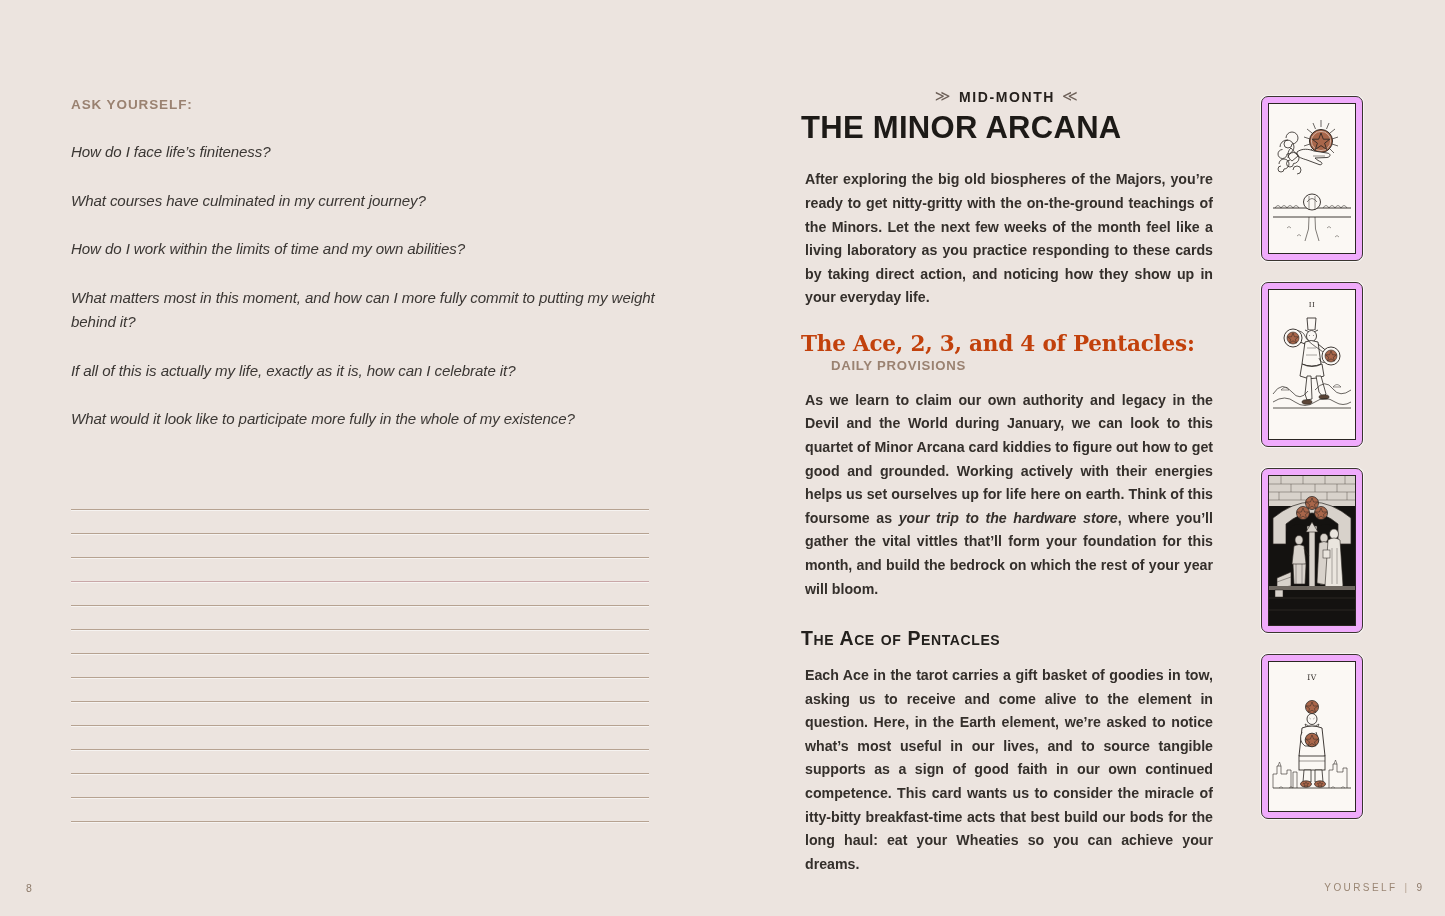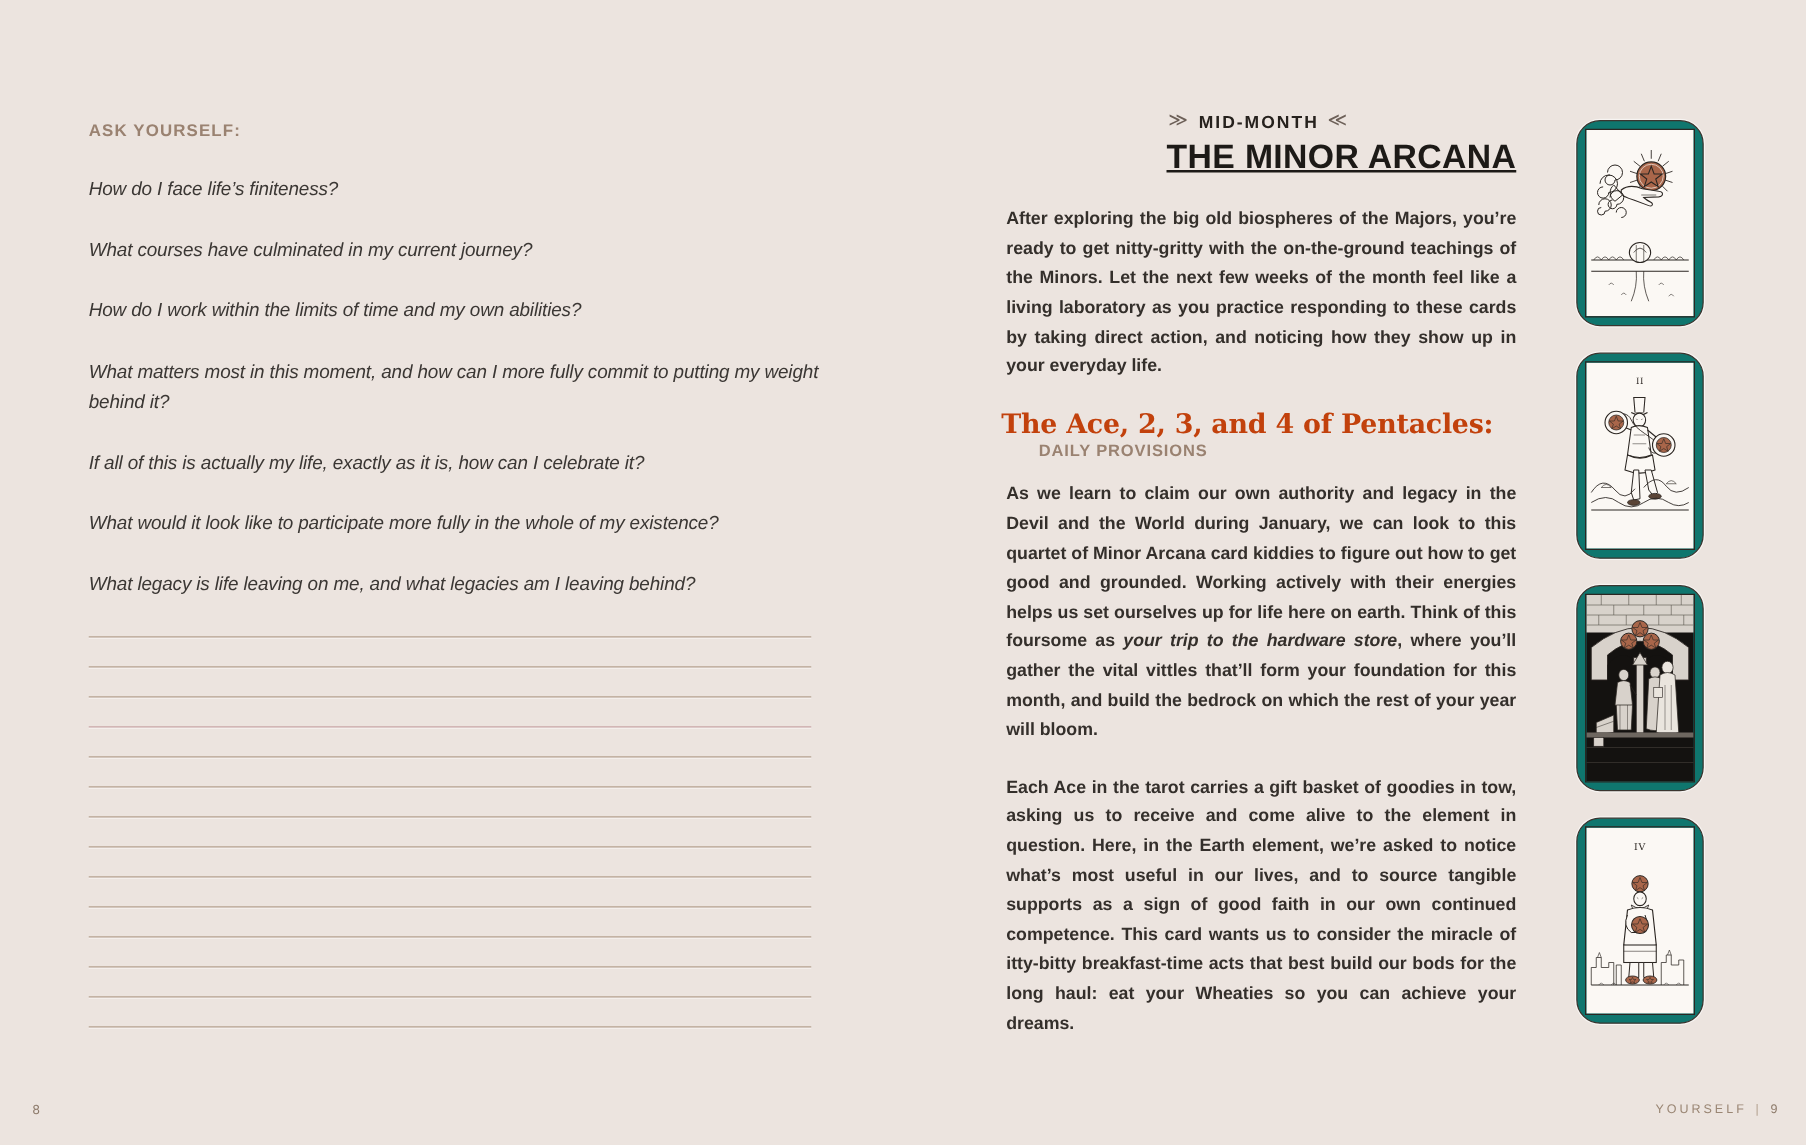--- a/index.html
+++ b/index.html
@@ -96,28 +96,27 @@
   .midmonth-kicker .orn {
     color: #6d6058;
     font-weight: normal;
     font-size: 15px;
     position: relative;
     top: -1px;
   }
   .orn-left { margin-right: 7px; }
   .orn-right { margin-left: 7px; }
   .section-title {
-    text-align: right;
-    font-size: 27px;
+    text-align: left;
+    font-size: 31px;
     font-weight: bold;
     letter-spacing: 0.3px;
     color: #1d1a17;
     margin: 0 0 24px 0;
     line-height: 1.08;
-    text-decoration: underline;
   }
   .body-para {
     font-size: 14.2px;
     line-height: 23.6px;
     color: #342f2b;
     text-align: justify;
     margin: 0 0 22px 4px;
     hyphens: none;
     font-weight: bold;
   }
@@ -152,23 +151,23 @@
   
   #card-rail {
     position: absolute;
     left: 539px;
     top: 96px;
     width: 104px;
   }
   .tarot-card {
     width: 100px;
     height: 163px;
-    background: #0f766e;
+    background: #f0abfc;
     border: 1px solid #3a352f;
-    border-radius: 19px;
+    border-radius: 7px;
     margin-bottom: 21px;
     position: relative;
     box-shadow: 0 0 0 1px rgba(255,255,255,0.6);
   }
   .card-inner-frame {
     position: absolute;
     left: 6px; top: 6px; right: 6px; bottom: 6px;
     border: 1.6px solid #2a2622;
   }
   .card-art {
@@ -197,21 +196,20 @@
 
     <div class="ask-yourself-heading">ASK YOURSELF:</div>
 
     <div id="questions">
         <div class="question">How do I face life’s finiteness?</div>
         <div class="question">What courses have culminated in my current journey?</div>
         <div class="question">How do I work within the limits of time and my own abilities?</div>
         <div class="question">What matters most in this moment, and how can I more fully commit to putting my weight behind it?</div>
         <div class="question">If all of this is actually my life, exactly as it is, how can I celebrate it?</div>
         <div class="question">What would it look like to participate more fully in the whole of my existence?</div>
-        <div class="question">What legacy is life leaving on me, and what legacies am I leaving behind?</div>
       </div>
 
     <div id="rule-lines">
         <div class="rule-line"></div>
         <div class="rule-line"></div>
         <div class="rule-line"></div>
         <div class="rule-line accent"></div>
         <div class="rule-line"></div>
         <div class="rule-line"></div>
         <div class="rule-line"></div>
@@ -238,20 +236,21 @@
       <h1 class="section-title">THE MINOR ARCANA</h1>
 
       <p class="body-para">After exploring the big old biospheres of the Majors, you’re ready to get nitty-gritty with the on-the-ground teachings of the Minors. Let the next few weeks of the month feel like a living laboratory as you practice responding to these cards by taking direct action, and noticing how they show up in your everyday life.</p>
 
       <h2 class="sub-head-serif">The Ace, 2, 3, and 4 of Pentacles:</h2>
 
       <div class="sub-head-kicker">DAILY PROVISIONS</div>
 
       <p class="body-para"><span>As we learn to claim our own authority and legacy in the Devil and the World during January, we can look to this quartet of Minor Arcana card kiddies to figure out how to get good and grounded. Working actively with their energies helps us set ourselves up for life here on earth. Think of this foursome as </span><em>your trip to the hardware store</em><span>, where you’ll gather the vital vittles that’ll form your foundation for this month, and build the bedrock on which the rest of your year will bloom.</span></p>
 
+      <h3 class="card-head">The Ace of Pentacles</h3>
 
       <p class="body-para">Each Ace in the tarot carries a gift basket of goodies in tow, asking us to receive and come alive to the element in question. Here, in the Earth element, we’re asked to notice what’s most useful in our lives, and to source tangible supports as a sign of good faith in our own continued competence. This card wants us to consider the miracle of itty-bitty breakfast-time acts that best build our bods for the long haul: eat your Wheaties so you can achieve your dreams.</p>
     </div>
 
     <div id="card-rail">
 
       <div class="tarot-card" title="Ace of Pentacles">
         <div class="card-inner-frame">
           <div class="card-art">
             <svg viewBox="0 0 86 149" width="100%" height="100%" preserveAspectRatio="none">

